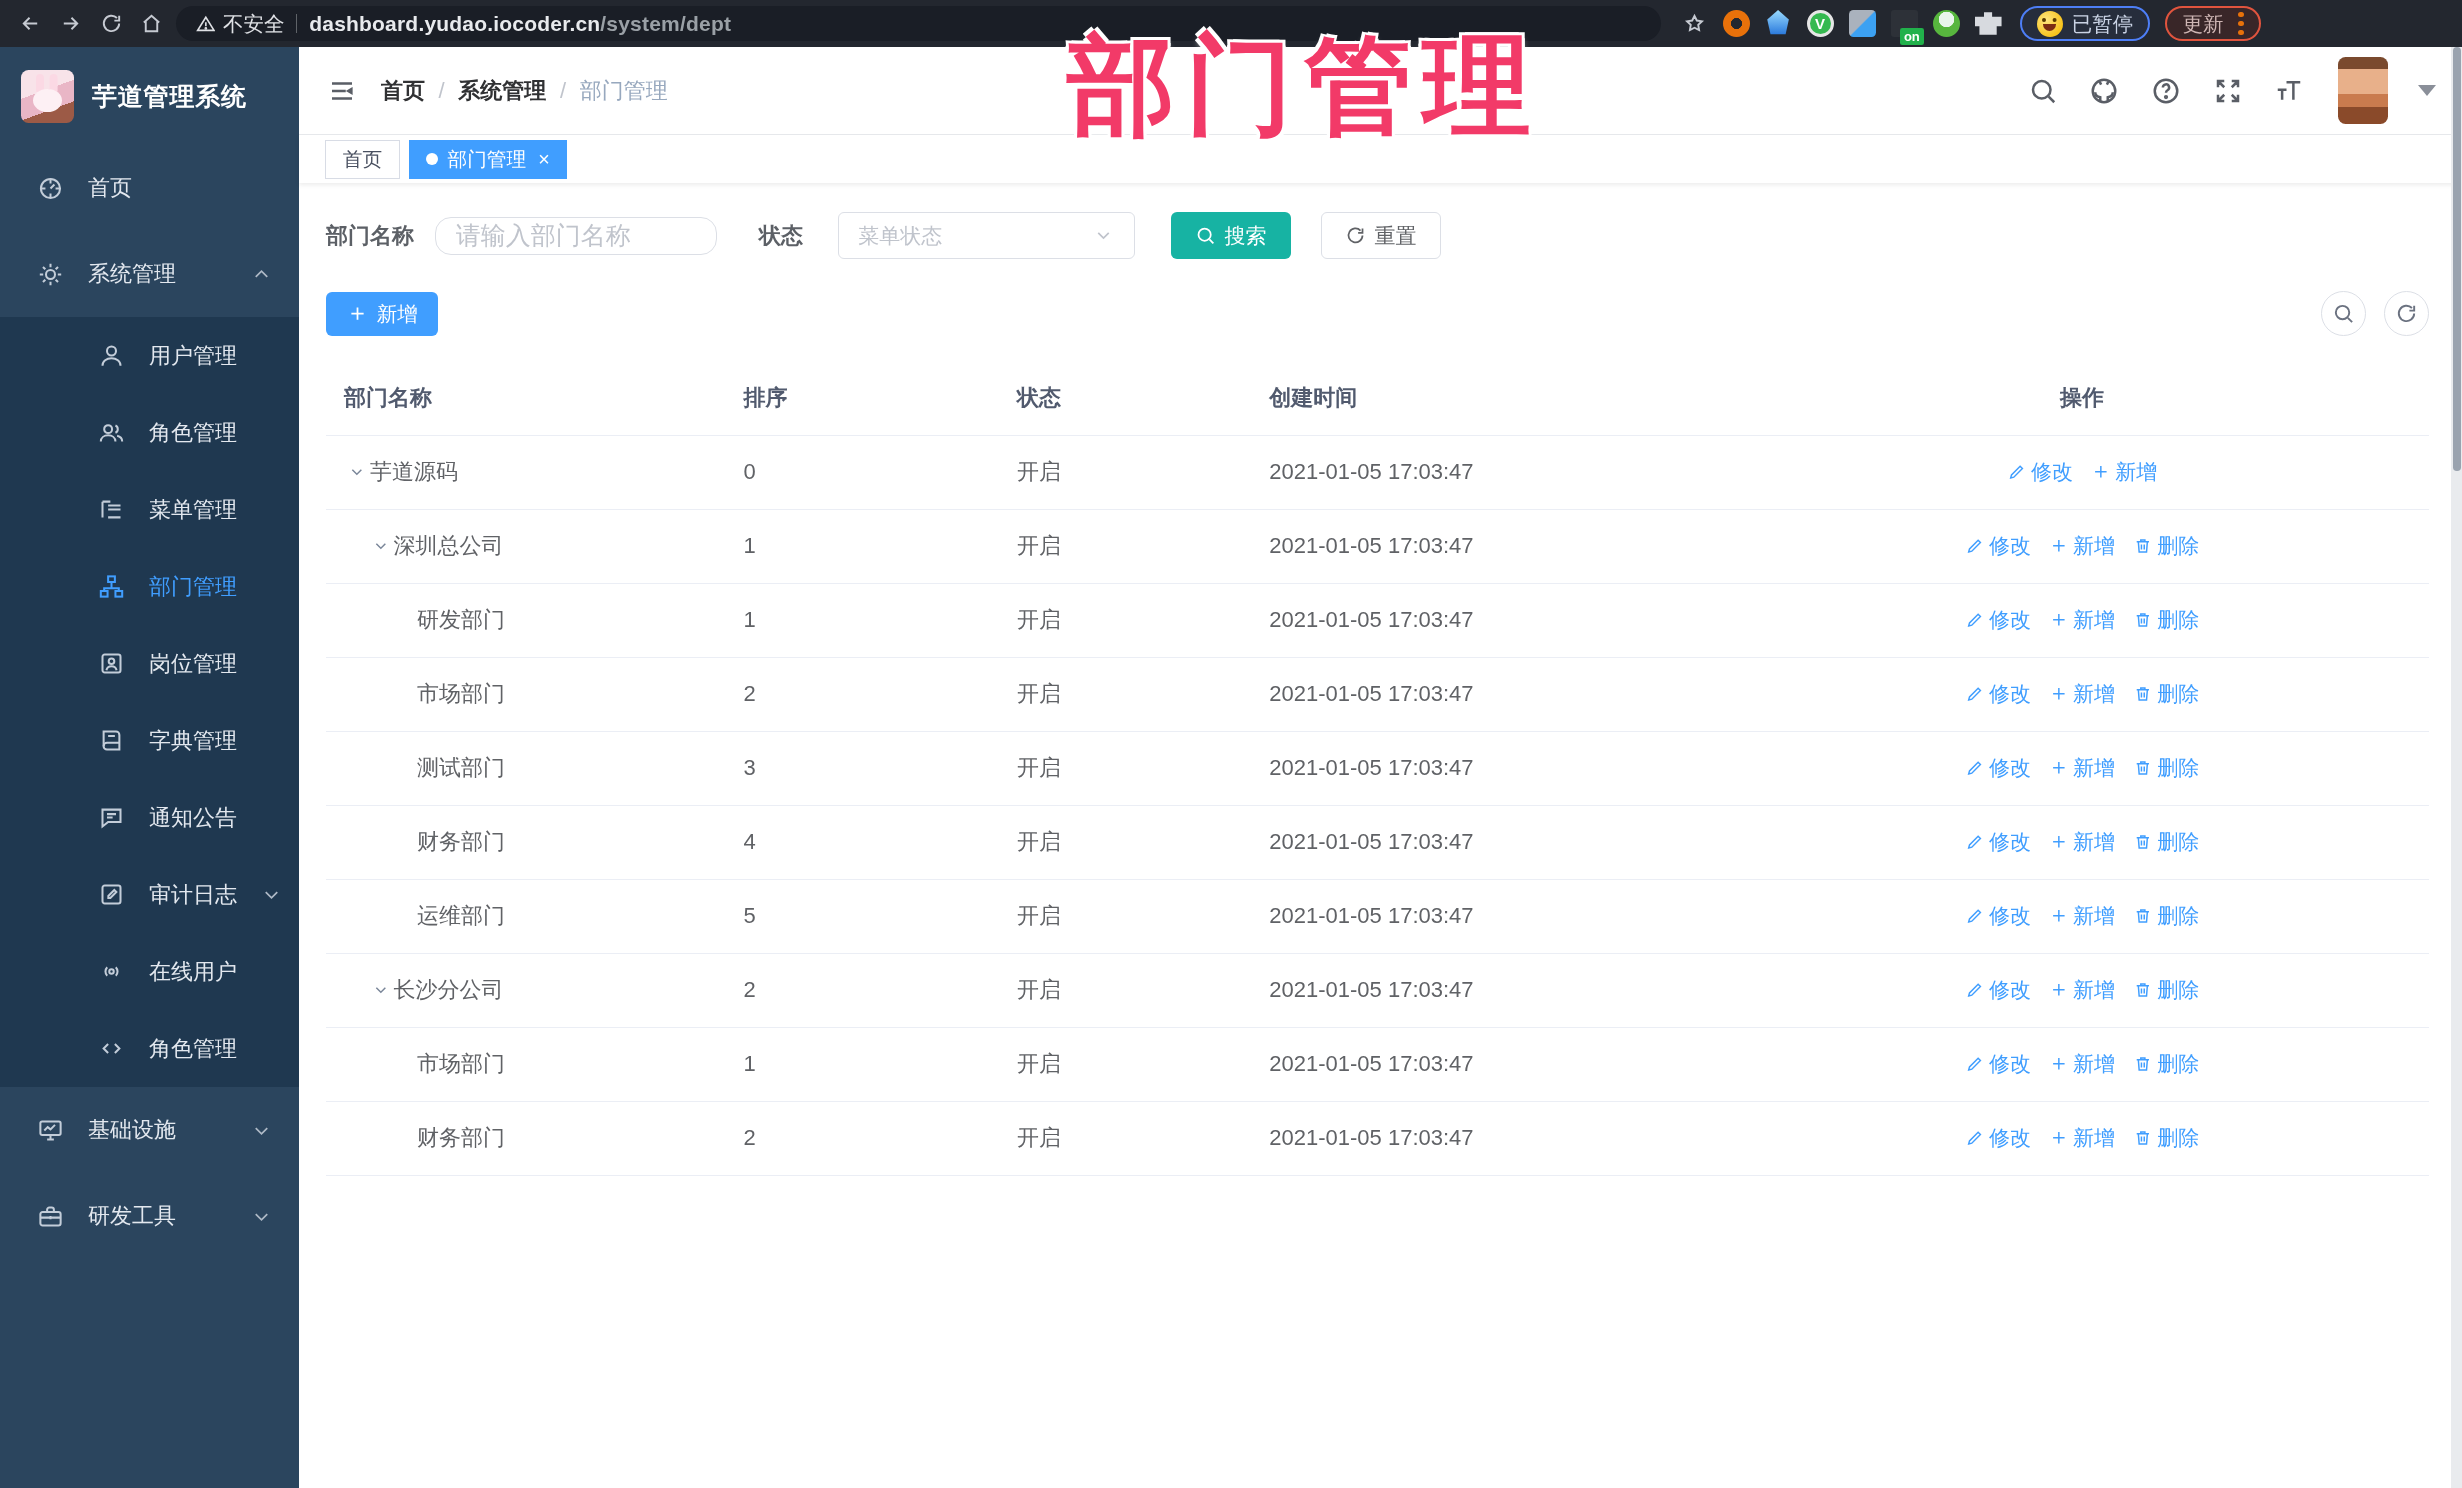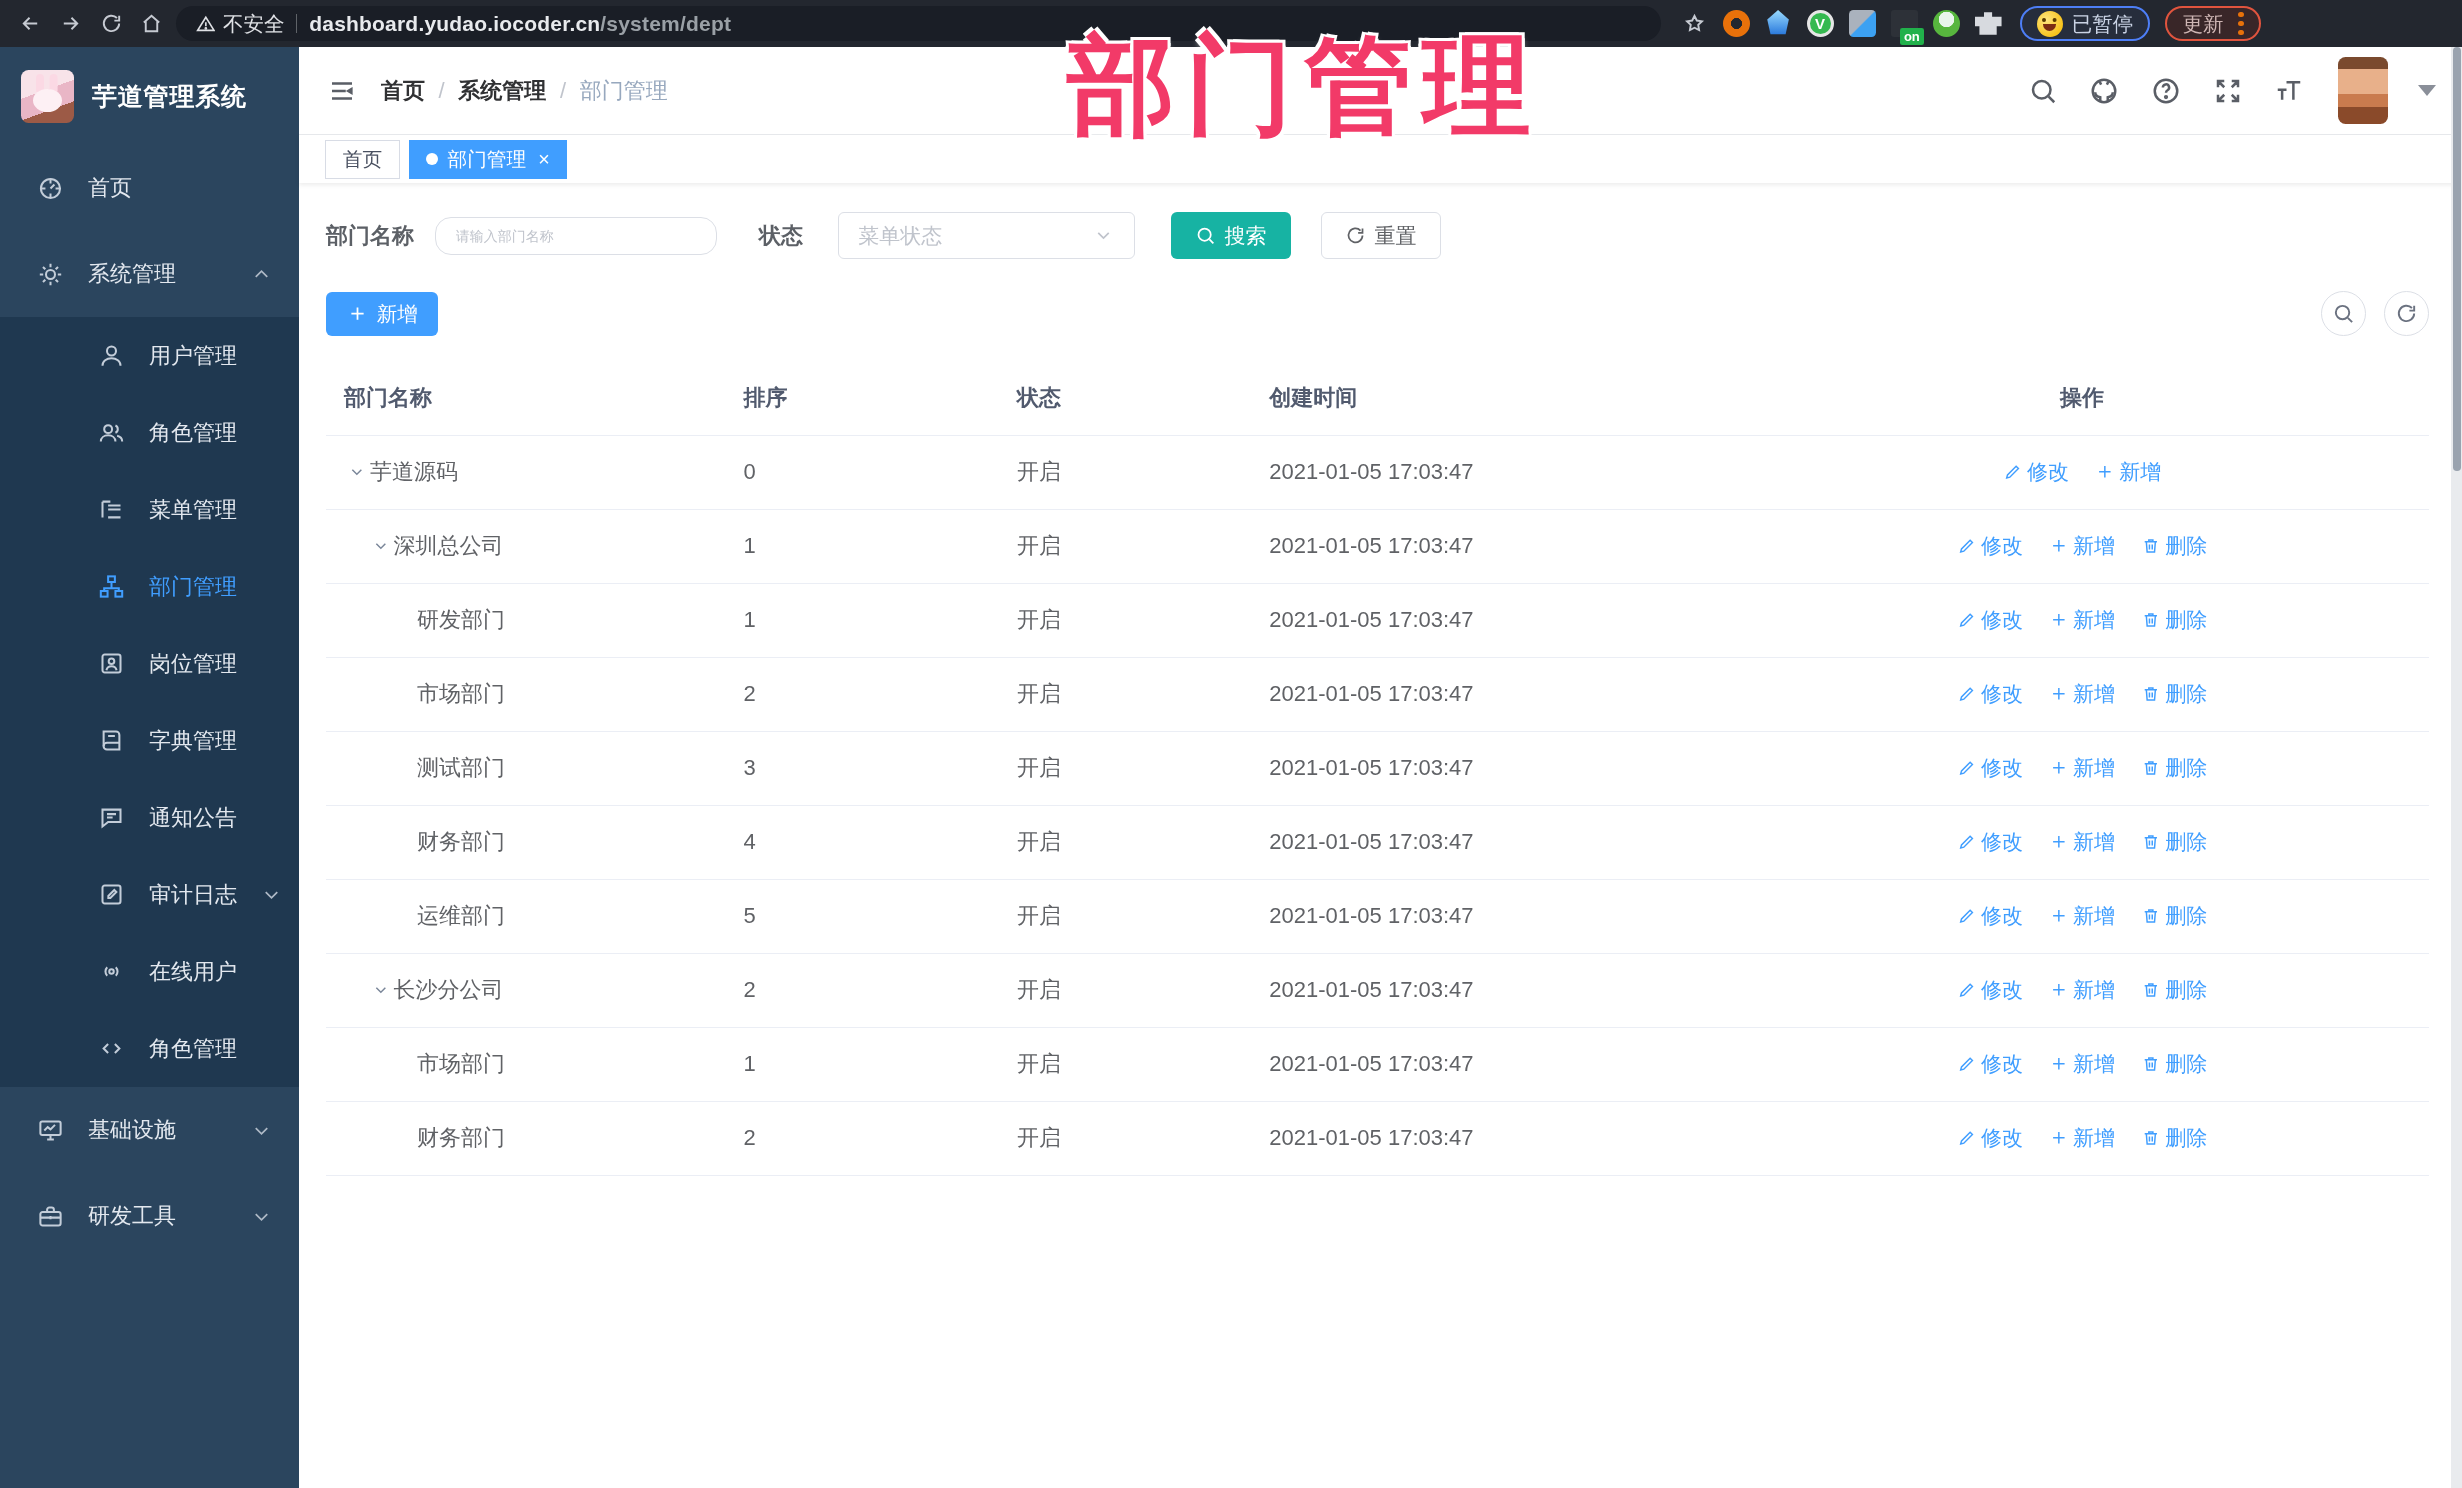--- a/index.html
+++ b/index.html
@@ -95,21 +95,21 @@
     border:0.8px solid #d8dce5; background:#fff; color:#495060; cursor:pointer; }
   .tab.active { background:#409eff; border-color:#409eff; color:#fff; }
   .tab .dot { width:12px; height:12px; border-radius:50%; background:#fff; }
   .tab .tab-x { font-size:19.7px; margin-left:3px; color:#fff; }
 
   
   .content { flex:1; background:#fff; padding:29px 33px 0 27px; position:relative; }
   .filter-row { display:flex; align-items:center; gap:15px; }
   .f-label { font-size:22px; font-weight:700; color:#5c6066; margin-right:6px; white-space:nowrap; }
   .f-input { width:282px; height:38px; border:0.8px solid #dcdfe6; border-radius:16px; padding:0 19.7px;
-    font-size:14px; color:#606266; background:#fff; font-family:inherit; }
+    font-size:25px; color:#606266; background:#fff; font-family:inherit; }
   .f-input::placeholder { color:#c0c4cc; }
   .f-select { width:297px; height:47px; border:0.8px solid #dcdfe6; border-radius:6px; padding:0 19.7px;
     display:flex; align-items:center; justify-content:space-between; color:#c0c4cc; font-size:21px; margin-left:13.6px; cursor:pointer; }
   .f-select .sel-arrow { color:#c0c4cc; width:21px; height:21px; }
   .btn { height:47px; border-radius:6px; display:inline-flex; align-items:center; gap:9px; padding:0 23px;
     font-size:21px; cursor:pointer; border:0.8px solid transparent; }
   .btn svg { width:21px; height:21px; }
   .btn.teal { background:#17b3a3; color:#fff; margin-left:21px; }
   .btn.plain { background:#fff; color:#606266; border-color:#dcdfe6; margin-left:15px; }
   .btn.blue { background:#409eff; color:#fff; height:44px; font-size:20.5px; padding:0 19.7px; }
@@ -122,21 +122,21 @@
   
   .dept-table { width:100%; border-collapse:collapse; margin-top:26px; table-layout:fixed; }
   .dept-table th { font-size:22px; color:#515a6e; font-weight:700; text-align:left; height:73px;
     border-bottom:0.8px solid #ebeef5; padding:0 18px; background:#fff; }
   .dept-table td { font-size:22px; color:#606266; height:74px; border-bottom:0.8px solid #ebeef5; padding:0 18px; }
   .col-name { width:19%; } .col-sort { width:13%; } .col-status { width:12%; } .col-created { width:23%; } .col-actions { width:33%; text-align:center !important; }
   .name-cell { display:flex; align-items:center; }
   .tree-caret { width:26px; height:26px; color:#7a8699; flex:0 0 auto; display:flex; align-items:center; justify-content:center; cursor:pointer; }
   .tree-caret svg { width:19.7px; height:19.7px; }
   .tree-caret.hidden { visibility:hidden; }
-  .actions-cell { display:flex; align-items:center; justify-content:center; gap:26px; }
+  .actions-cell { display:flex; align-items:center; justify-content:center; gap:18px; }
   .act-link { color:#409eff; font-size:21px; display:inline-flex; align-items:center; gap:4.5px; cursor:pointer; text-decoration:none; white-space:nowrap; }
   .act-link svg { width:19.7px; height:19.7px; }
 
   
   .overlay-title { position:absolute; left:1067px; top:13.6px; z-index:60; font-size:108px; font-weight:700;
     color:#f23a68; letter-spacing:10.6px; white-space:nowrap;
     text-shadow:-3px -3px 0 #fff, 3px -3px 0 #fff, -3px 3px 0 #fff, 3px 3px 0 #fff, 0 4.5px 7.6px rgba(255,255,255,.8); }
 
   
   .scrollbar { position:absolute; top:47px; right:0; width:10.6px; bottom:0; background:#e9ebee; z-index:50; }

